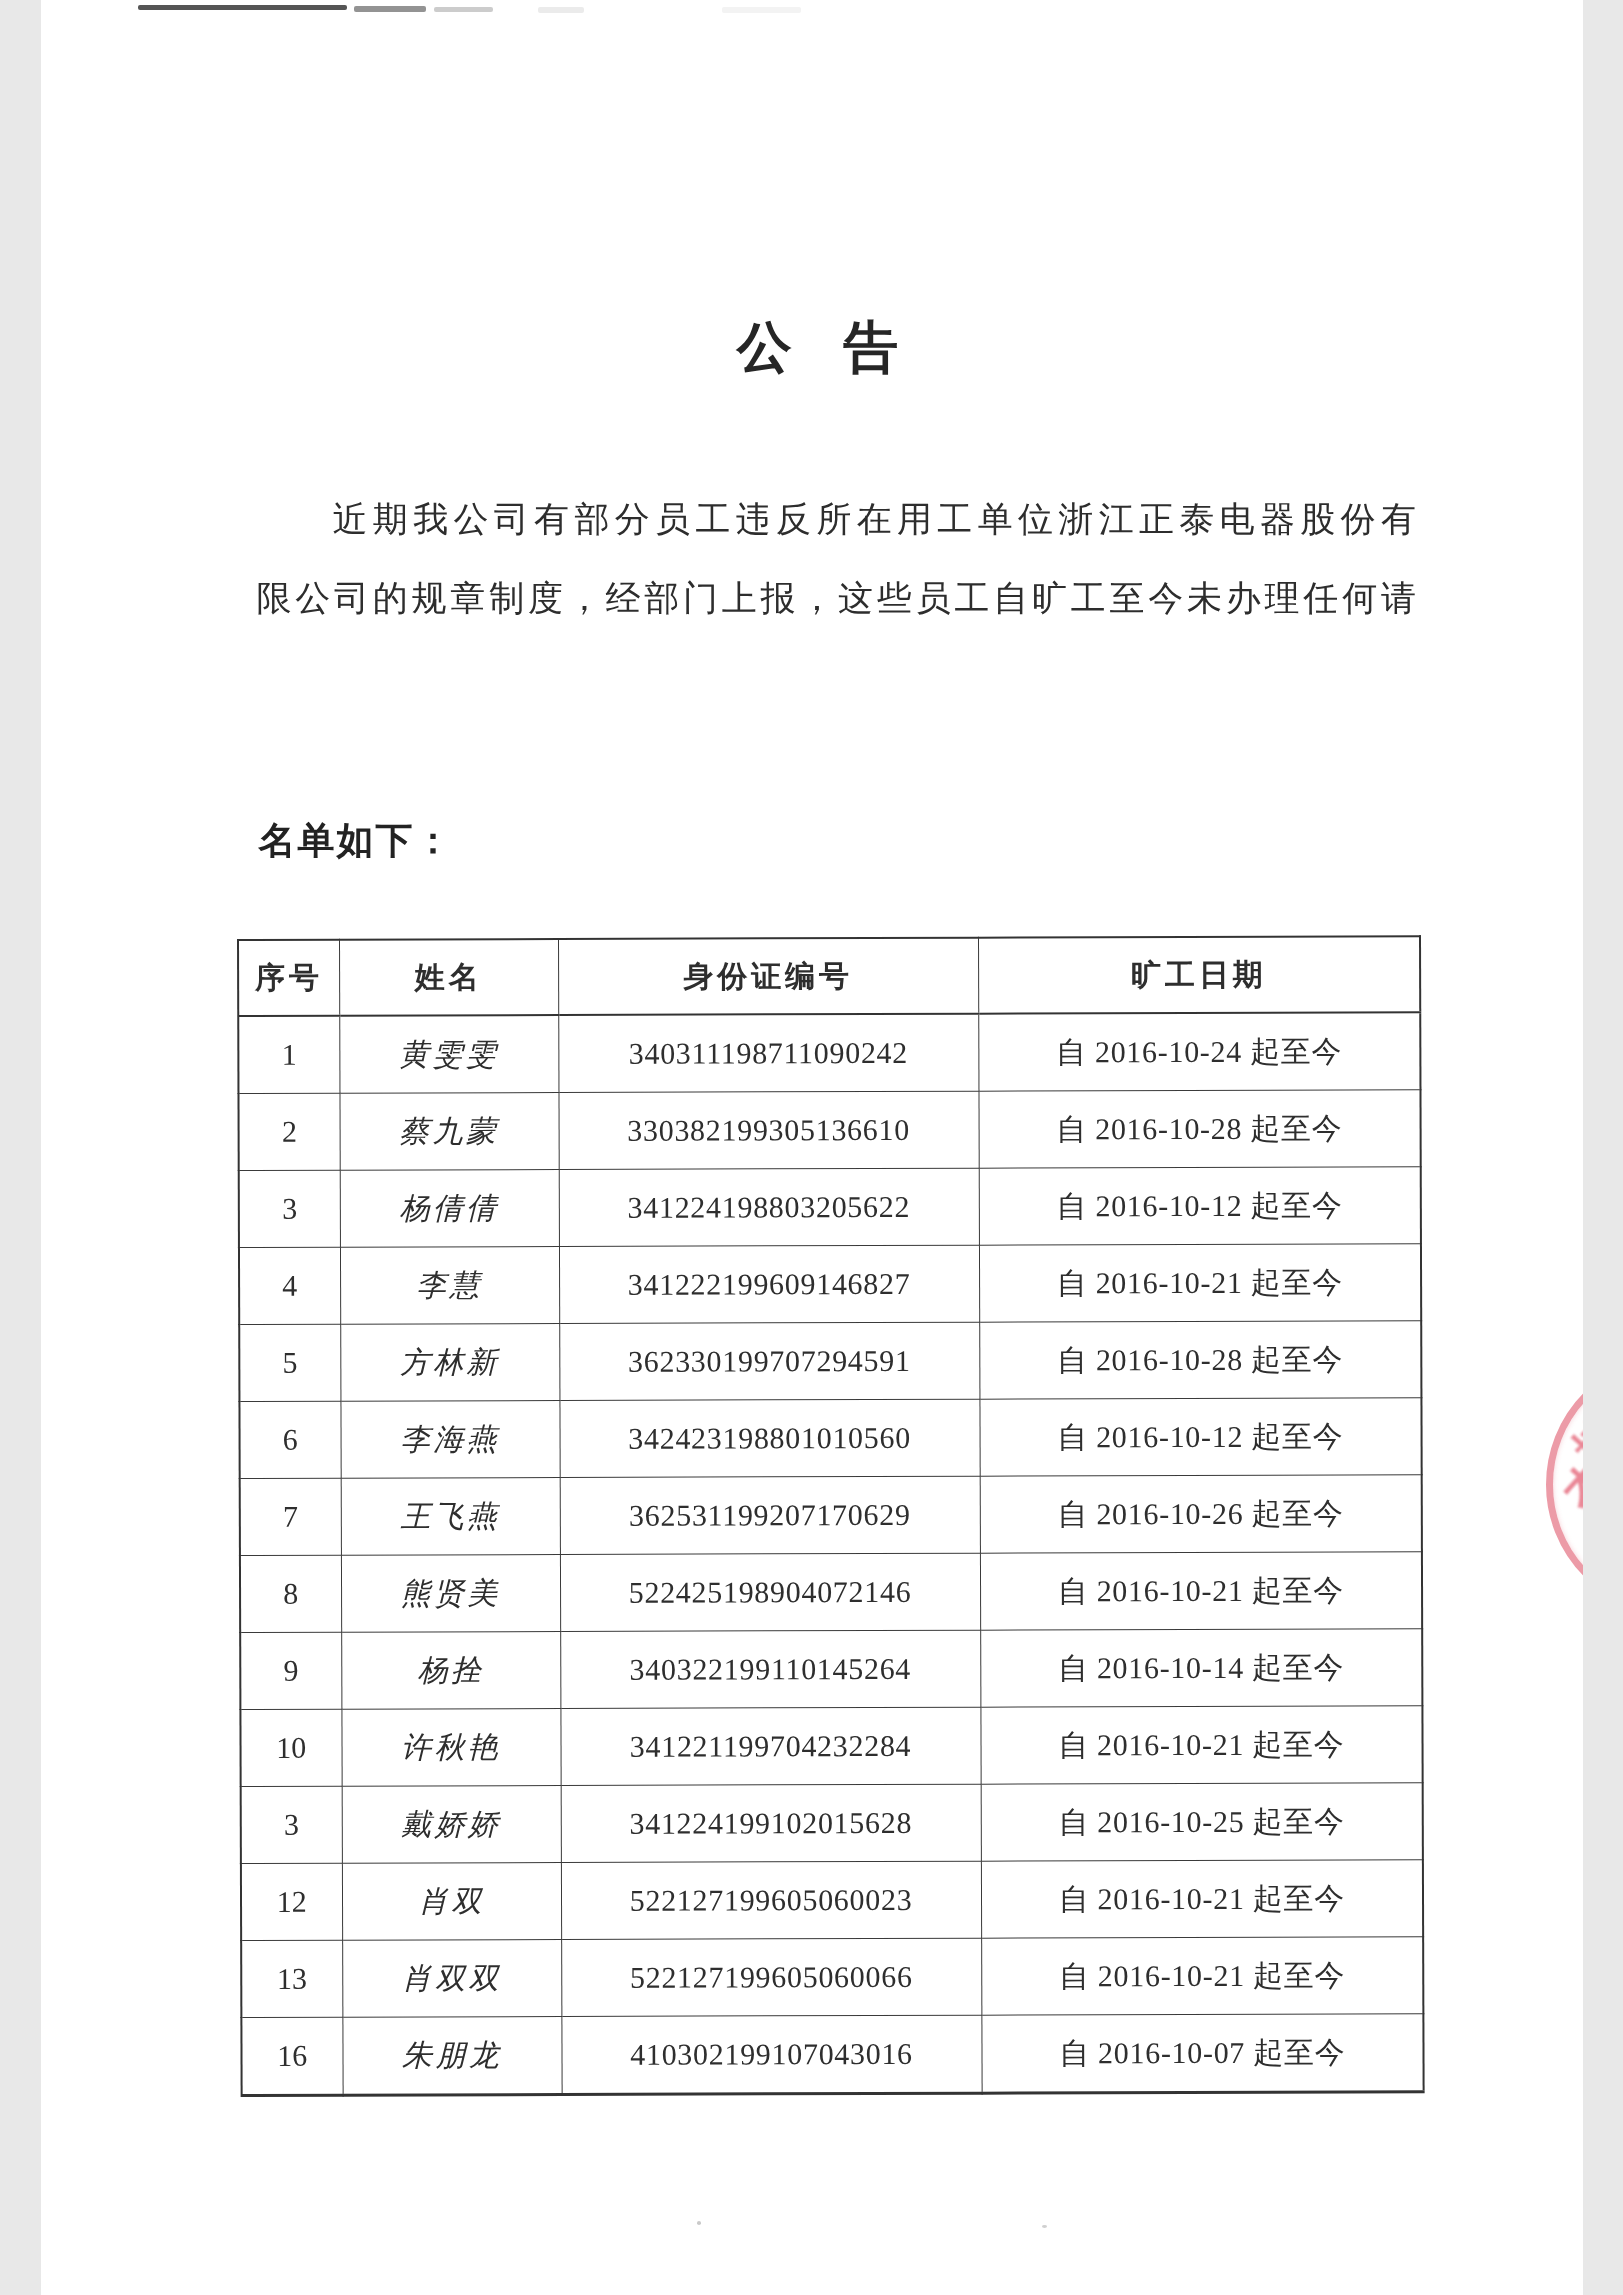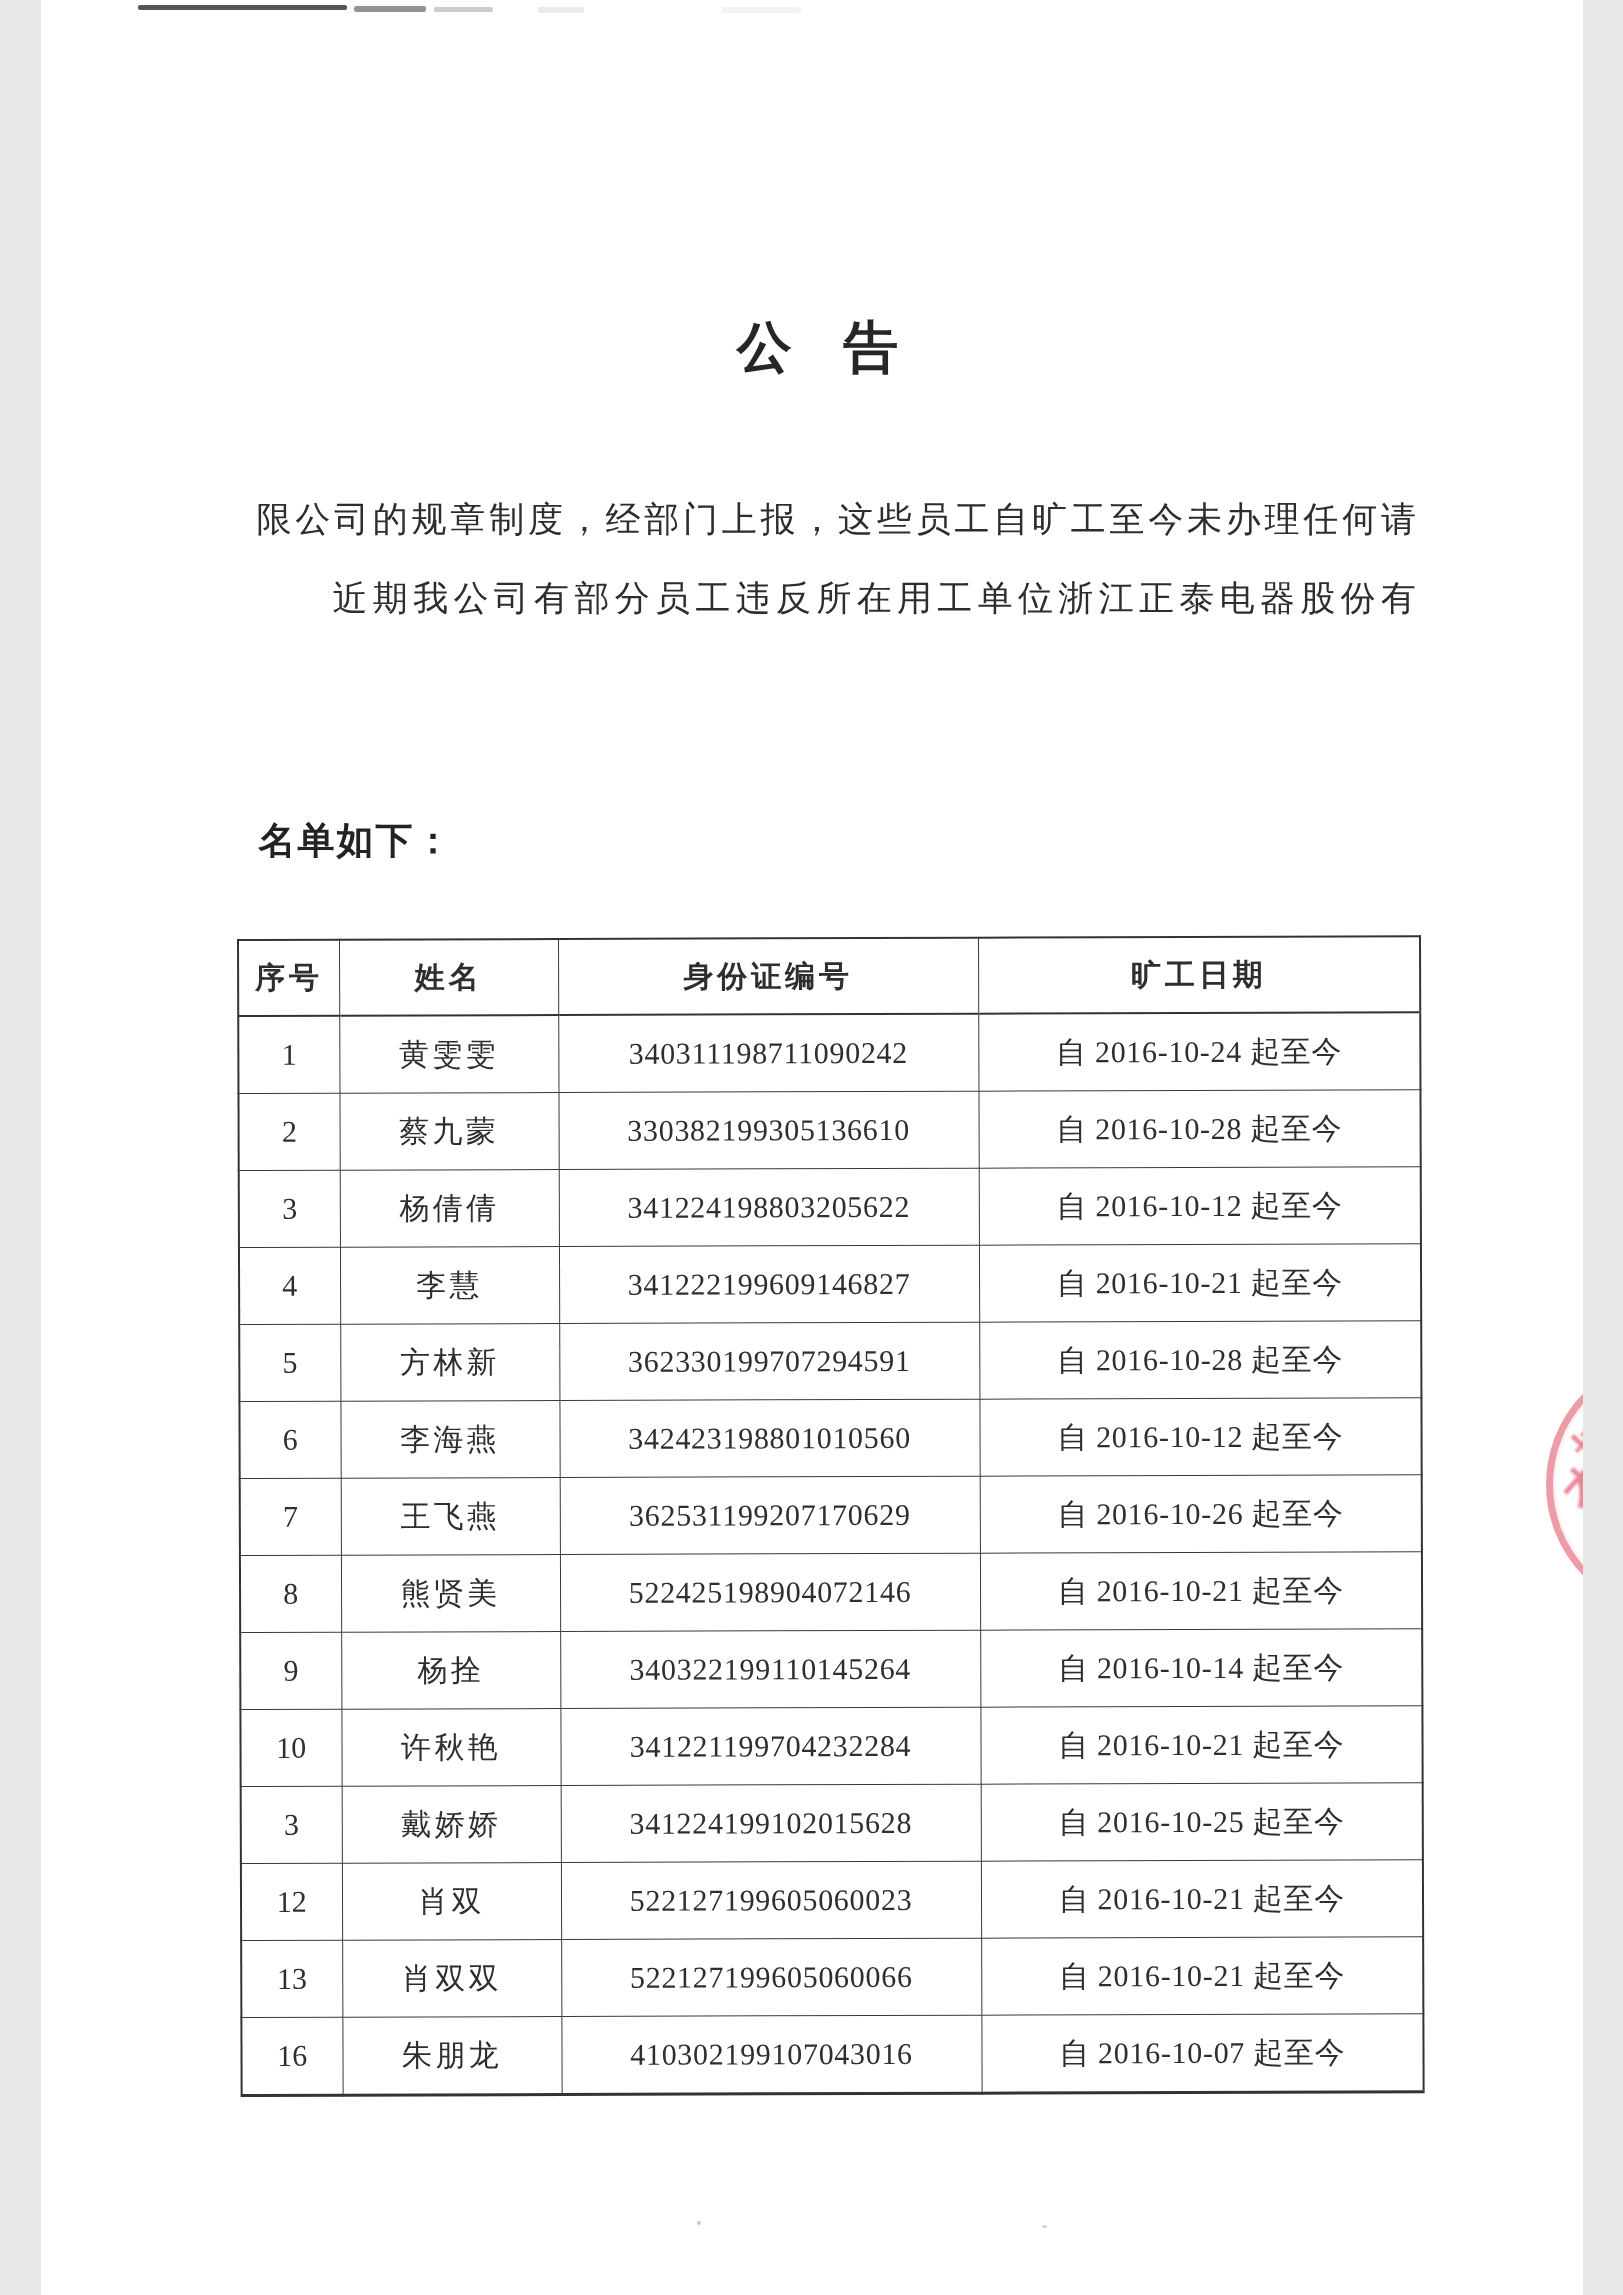--- a/index.html
+++ b/index.html
@@ -63,21 +63,21 @@
     border:1.3px solid #3a3a3a;
     text-align:center; vertical-align:middle;
     padding:0; overflow:hidden; white-space:nowrap;
   }
   .notice-table { border:2px solid #333; border-bottom:3.3px solid #333; }
   .notice-table thead th {
     height:74px; font-size:30px; font-weight:bold;
     letter-spacing:3.9px; border-bottom:2px solid #333;
   }
   .notice-table tbody td { height:76px; font-size:30px; }
-  .notice-table tbody td:nth-child(2) { letter-spacing:3.3px; }
+  .notice-table tbody td:nth-child(2) { letter-spacing:3.3px;font-style:italic; }
   .notice-table tbody td:nth-child(3) { letter-spacing:0.7px; }
   .notice-table tbody td:nth-child(4) { letter-spacing:0.7px; }
 
   
   .stamp { position:absolute; left:1505px; top:1354px; width:262px; height:262px; }
   .stamp-ring {
     position:absolute; left:0; top:0; width:247px; height:247px;
     border-radius:50%;
     border:7.9px solid rgba(221,73,95,0.55);
     filter:blur(0.4px);
@@ -110,22 +110,22 @@
 
   <div class="streak s1"></div>
   <div class="streak s2"></div>
   <div class="streak s3"></div>
   <div class="streak s4"></div>
   <div class="streak s5"></div>
 
   <h1 class="title">公 告</h1>
 
   <div class="paragraph">
+    <div class="line first">近期我公司有部分员工违反所在用工单位浙江正泰电器股份有</div>
     <div class="line">限公司的规章制度，经部门上报，这些员工自旷工至今未办理任何请</div>
-    <div class="line first">近期我公司有部分员工违反所在用工单位浙江正泰电器股份有</div>
   </div>
 
   <div class="list-label">名单如下：</div>
 
   <table class="notice-table">
     <colgroup>
       <col style="width:101px">
         <col style="width:219px">
         <col style="width:420px">
         <col style="width:442px">

